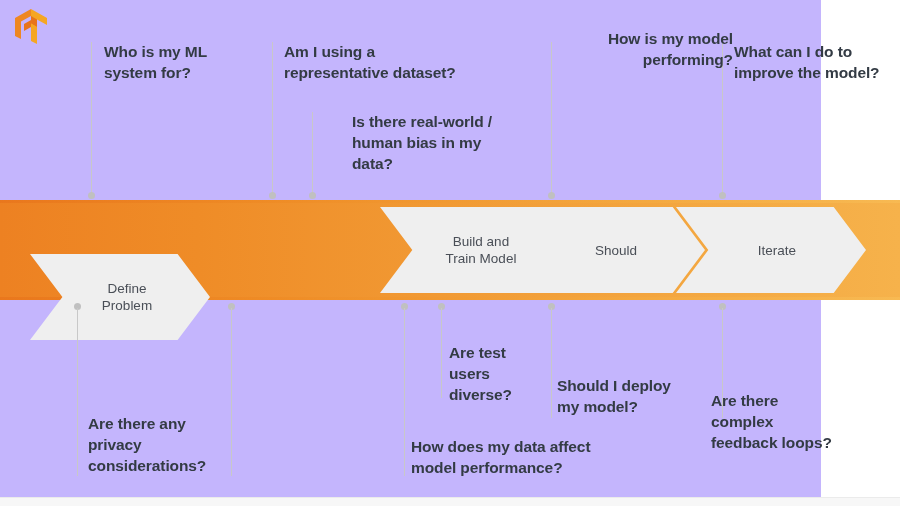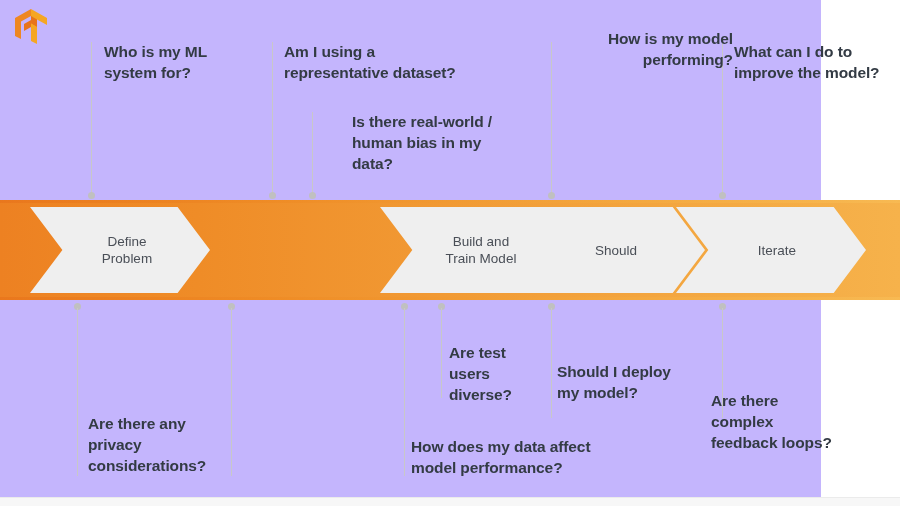--- a/index.html
+++ b/index.html
@@ -162,21 +162,21 @@
 
   <div class="qlabel" style="left:734px; top:41px; width:175px;">What can I do to
 improve the model?</div>
 
   <div class="process-bar">
     <div class="bar-topline"></div>
     <div class="bar-botline"></div>
   </div>
 
   <div class="chevron" style="left:30px; width:180px;
-              clip-path: polygon(0% 0%, 82% 0%, 100% 50%, 82% 100%, 0% 100%, 18% 50%);">
+              clip-path: polygon(0% 0%, 82% 0%, 100% 50%, 82% 100%, 0% 100%, 18% 50%); margin-top: 47px;">
     <div class="chev-label" style="padding-left:14px;">Define
 Problem</div>
   </div>
 
 
   <div class="chevron" style="left:380px; width:190px;
               clip-path: polygon(0% 0%, 83% 0%, 100% 50%, 83% 100%, 0% 100%, 17% 50%);">
     <div class="chev-label" style="padding-left:12px;">Build and
 Train Model</div>
   </div>
@@ -214,21 +214,21 @@
 considerations?</div>
 
 
   <div class="qlabel" style="left:411px; top:436px; width:230px;">How does my data affect
 model performance?</div>
 
   <div class="qlabel" style="left:449px; top:342px; width:110px;">Are test
 users
 diverse?</div>
 
-  <div class="qlabel" style="left:557px; top:361px; width:165px;">Should I deploy
+  <div class="qlabel" style="left:557px; top:375px; width:165px;">Should I deploy
 my model?</div>
 
   <div class="qlabel" style="left:711px; top:354px; width:160px;margin-top:36px;">Are there
 complex
 feedback loops?</div>
 
   <div class="bottom-strip"></div>
 
 </div>
 

